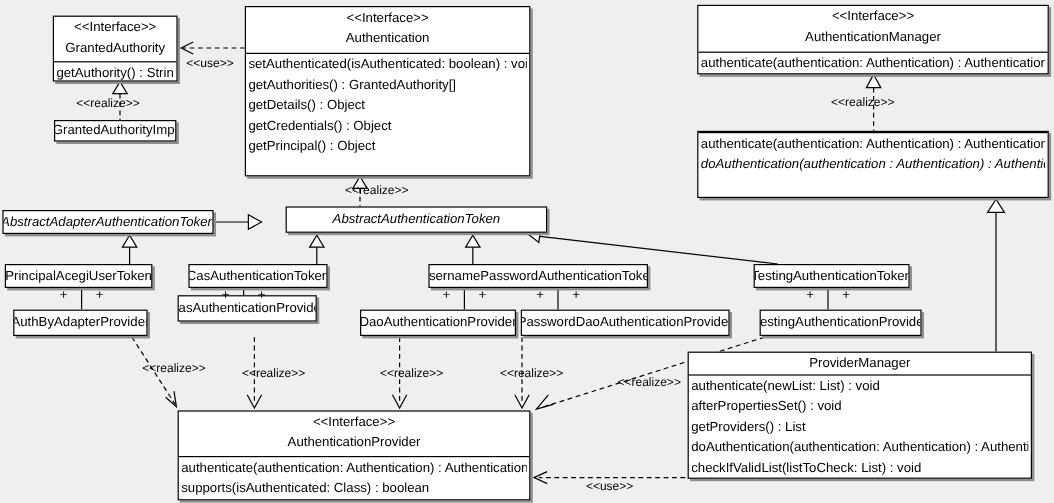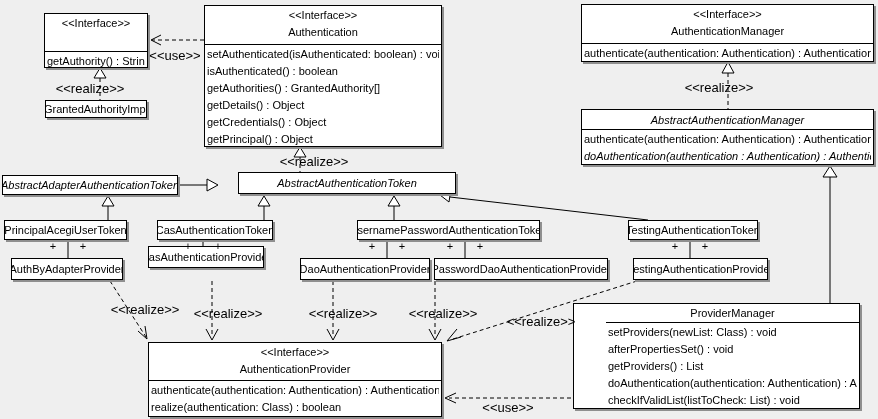--- a/index.html
+++ b/index.html
@@ -10,21 +10,21 @@
     box-shadow:2px 2px 0 #8f8f8f;font-size:11px;color:#000;box-sizing:border-box;
   }
   .uml-title{text-align:center;line-height:17px;padding-top:1px;white-space:nowrap;overflow:hidden;}
   .uml-title .stereo{display:block;}
   .uml-title .cname{display:block;}
   .single .uml-title{display:flex;align-items:center;justify-content:center;height:100%;padding-top:0;}
   .uml-methods{border-top:1px solid #000;padding:1px 2px 0 2px;}
   .uml-method{line-height:17px;white-space:nowrap;overflow:hidden;}
   .italic{font-style:italic;}
   .edge-label{
-    position:absolute;font-size:13px;color:#000;white-space:nowrap;
+    position:absolute;font-size:10px;color:#000;white-space:nowrap;
     transform:translateX(-50%);background:transparent;
   }
   .plus-label{
     position:absolute;font-size:11px;color:#000;transform:translateX(-50%);
   }
   svg.wires{position:absolute;left:0;top:0;pointer-events:none;}
 </style>
 </head>
 <body>
 
@@ -75,61 +75,58 @@
       <polyline points="327,329 333,340 339,329"></polyline>
       <polyline points="429,329 435,340 441,329"></polyline>
       <polyline points="461,337 447,341 457,329"></polyline>
       <polyline points="456,393 445,398 456,403"></polyline>
     </g>
   </svg>
 
   <div class="uml-box" style="left:44px;top:13px;width:104px;height:55px;">
     <div class="uml-title" style="height:36px;">
       <span class="stereo">&lt;&lt;Interface&gt;&gt;</span>
+      <span class="cname">GrantedAuthority</span>
     </div>
     <div class="uml-methods">
       <div class="uml-method">getAuthority() : String</div>
     </div>
   </div>
 
   <div class="uml-box single" style="left:45px;top:100px;width:102px;height:18px;">
     <div class="uml-title">
       <span class="cname">GrantedAuthorityImpl</span>
     </div>
   </div>
 
   <div class="uml-box" style="left:204px;top:5px;width:238px;height:142px;">
     <div class="uml-title" style="height:37px;">
       <span class="stereo">&lt;&lt;Interface&gt;&gt;</span>
       <span class="cname">Authentication</span>
     </div>
     <div class="uml-methods">
       <div class="uml-method">setAuthenticated(isAuthenticated: boolean) : void</div>
-      <div class="uml-method">isAuthenticated() : boolean</div>
       <div class="uml-method">getAuthorities() : GrantedAuthority[]</div>
       <div class="uml-method">getDetails() : Object</div>
       <div class="uml-method">getCredentials() : Object</div>
       <div class="uml-method">getPrincipal() : Object</div>
     </div>
   </div>
 
   <div class="uml-box" style="left:581px;top:4px;width:293px;height:58px;">
     <div class="uml-title" style="height:37px;">
       <span class="stereo">&lt;&lt;Interface&gt;&gt;</span>
       <span class="cname">AuthenticationManager</span>
     </div>
     <div class="uml-methods">
       <div class="uml-method">authenticate(authentication: Authentication) : Authentication</div>
     </div>
   </div>
 
   <div class="uml-box" style="left:581px;top:109px;width:293px;height:56px;">
-    <div class="uml-title" style="height:18px;line-height:18px;">
-      <span class="cname italic">AbstractAuthenticationManager</span>
-    </div>
     <div class="uml-methods">
       <div class="uml-method">authenticate(authentication: Authentication) : Authentication</div>
       <div class="uml-method italic">doAuthentication(authentication : Authentication) : Authentication</div>
     </div>
   </div>
 
   <div class="uml-box single" style="left:2px;top:175px;width:176px;height:20px;">
     <div class="uml-title">
       <span class="cname italic">AbstractAdapterAuthenticationToken</span>
     </div>
@@ -195,30 +192,30 @@
     </div>
   </div>
 
   <div class="uml-box" style="left:148px;top:342px;width:294px;height:75px;">
     <div class="uml-title" style="height:36px;">
       <span class="stereo">&lt;&lt;Interface&gt;&gt;</span>
       <span class="cname">AuthenticationProvider</span>
     </div>
     <div class="uml-methods">
       <div class="uml-method">authenticate(authentication: Authentication) : Authentication</div>
-      <div class="uml-method">realize(authentication: Class) : boolean</div>
-    </div>
-  </div>
-
-  <div class="uml-box" style="left:573px;top:303px;width:287px;height:106px;padding-left:32px;">
+      <div class="uml-method">supports(isAuthenticated: Class) : boolean</div>
+    </div>
+  </div>
+
+  <div class="uml-box" style="left:573px;top:293px;width:287px;height:106px;">
     <div class="uml-title" style="height:17px;line-height:17px;">
       <span class="cname">ProviderManager</span>
     </div>
     <div class="uml-methods">
-      <div class="uml-method">setProviders(newList: Class) : void</div>
+      <div class="uml-method">authenticate(newList: List) : void</div>
       <div class="uml-method">afterPropertiesSet() : void</div>
       <div class="uml-method">getProviders() : List</div>
       <div class="uml-method">doAuthentication(authentication: Authentication) : Authentication</div>
       <div class="uml-method">checkIfValidList(listToCheck: List) : void</div>
     </div>
   </div>
 
   <span class="edge-label" style="left:90px;top:81px;">&lt;&lt;realize&gt;&gt;</span>
   <span class="edge-label" style="left:175px;top:48px;">&lt;&lt;use&gt;&gt;</span>
   <span class="edge-label" style="left:314px;top:154px;">&lt;&lt;realize&gt;&gt;</span>

